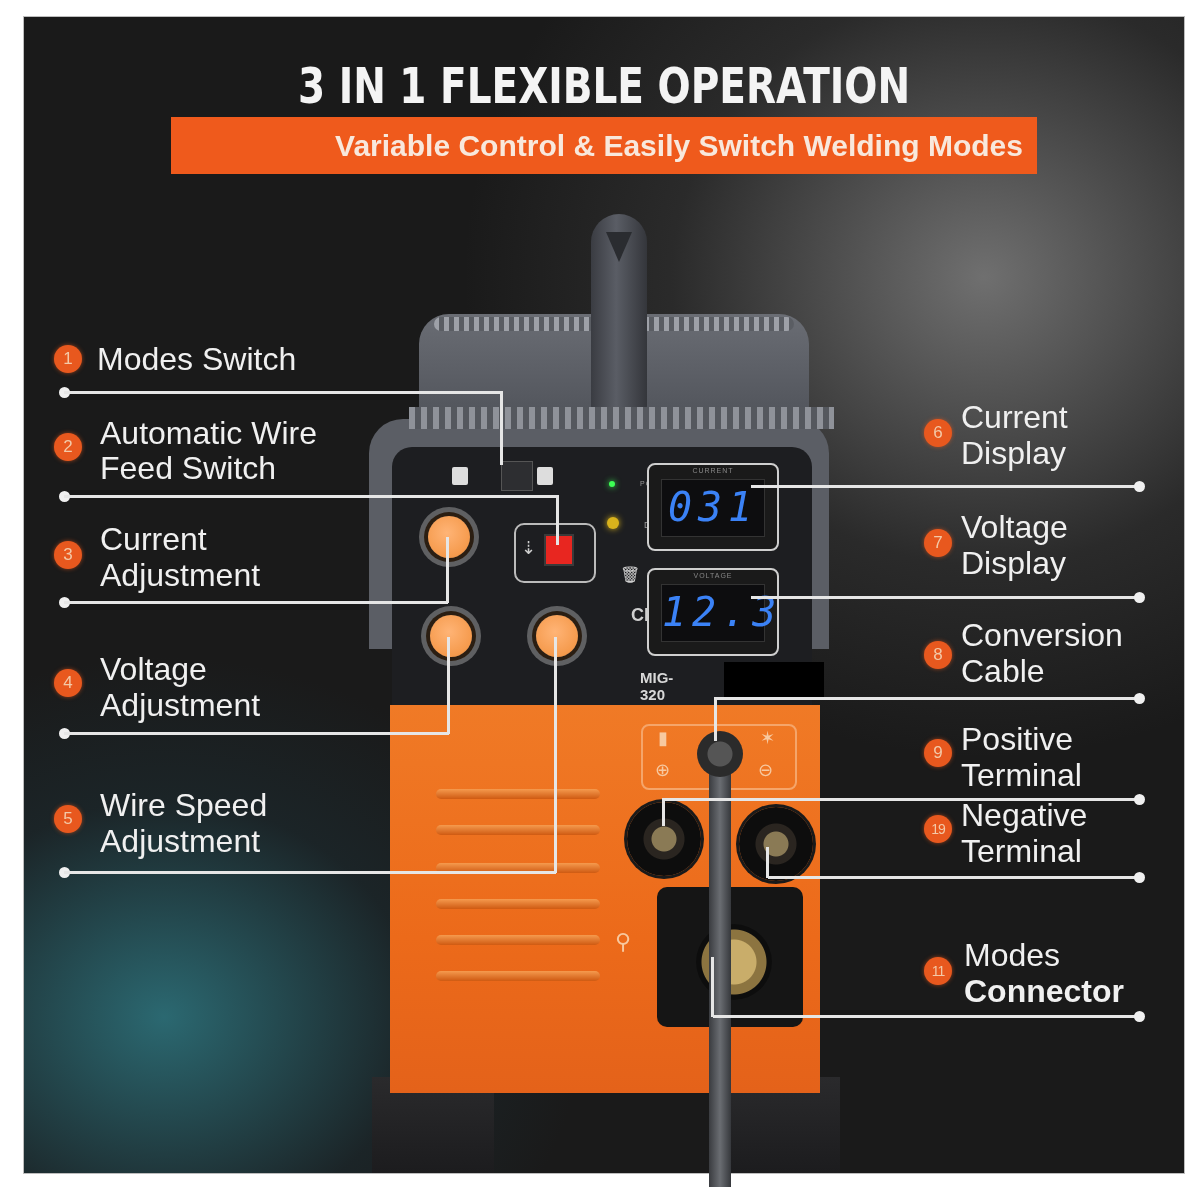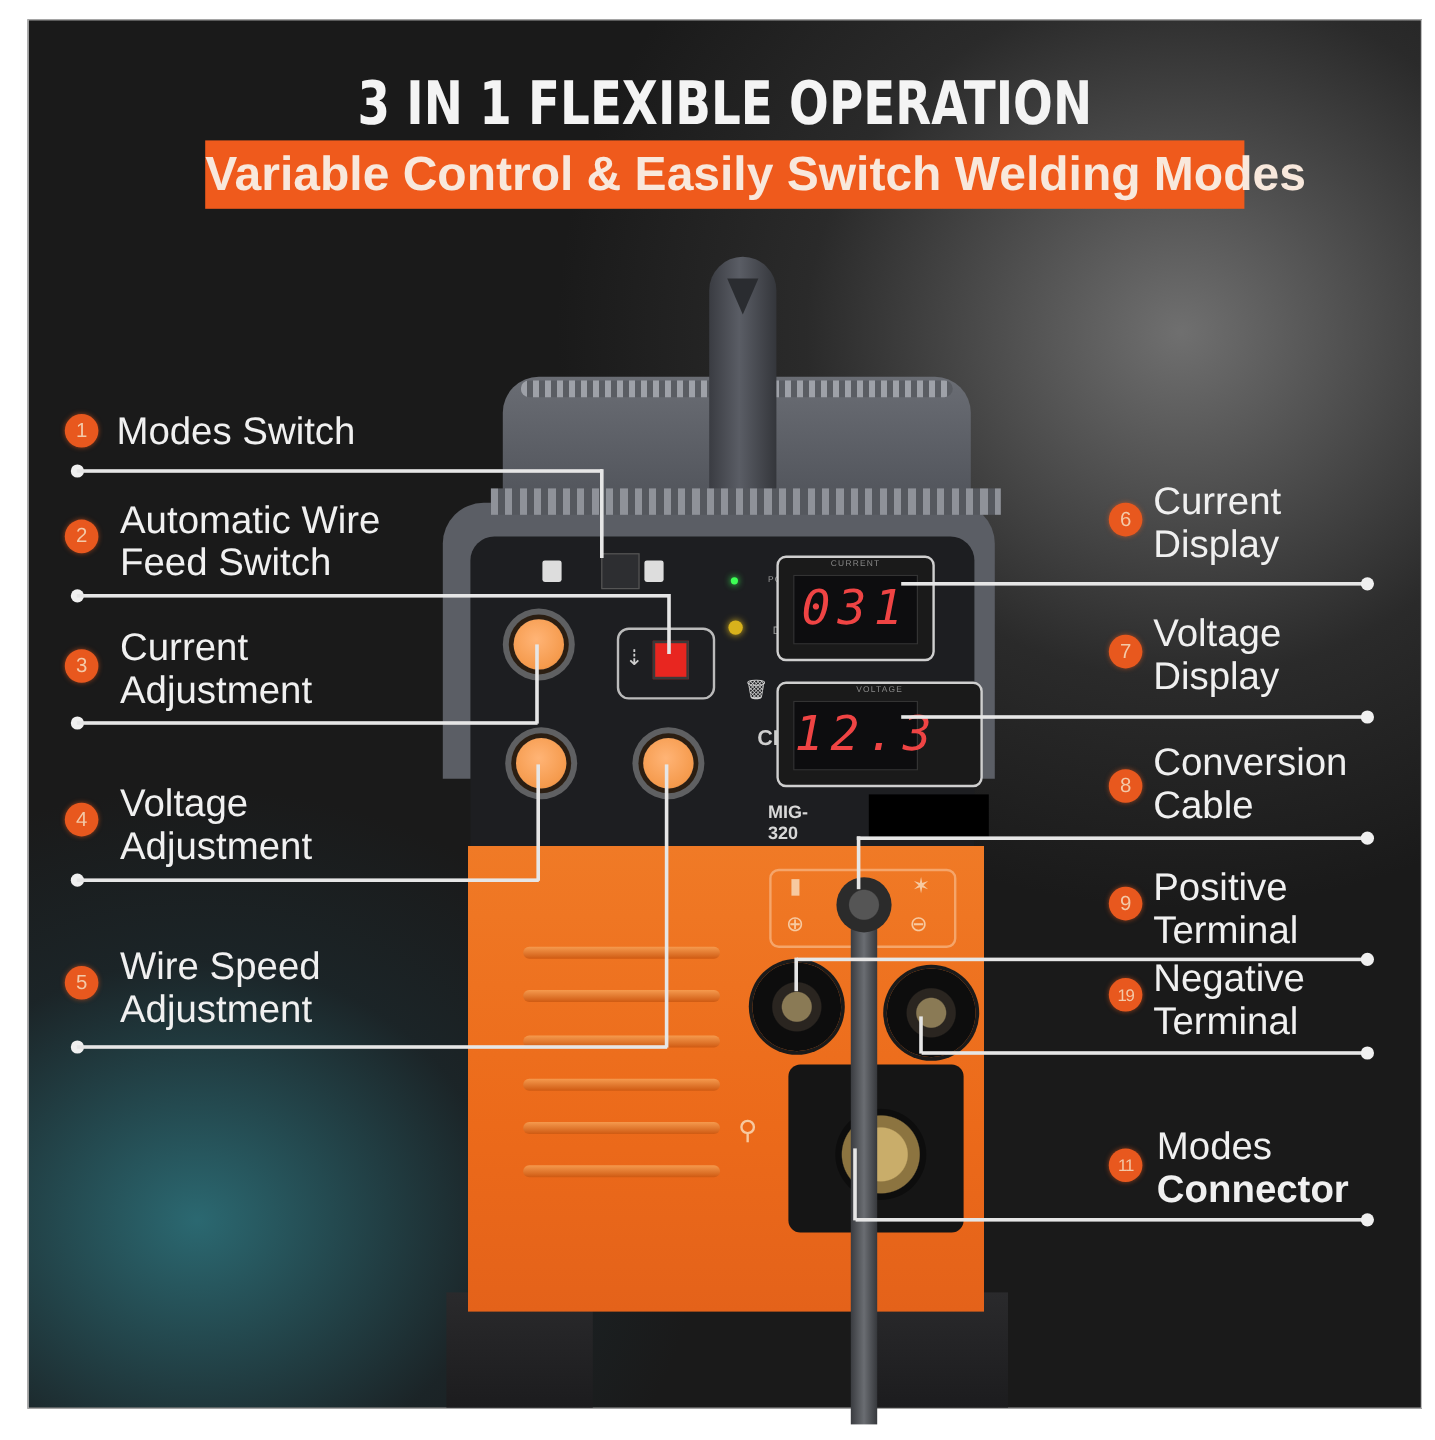--- a/index.html
+++ b/index.html
@@ -15,21 +15,21 @@
   .title {
     position:absolute; left:0; width:1160px; top:40px; text-align:center;
     color:#f4f4f4; font-family:"DejaVu Sans", sans-serif; font-weight:bold;
     font-size:50px; letter-spacing:0px; transform:scaleX(0.78); transform-origin:center;
   }
   .subtitle-bar {
     position:absolute; left:147px; top:100px; width:866px; height:57px; background:#ef5a1c;
   }
   .subtitle-text {
     position:absolute; left:0; top:0; width:1016px; height:57px; line-height:57px;
-    color:#f8e8dc; font-weight:bold; font-size:40px;
+    text-align:center; color:#f8e8dc; font-weight:bold; font-size:30px;
   }
   
   .badge {
     position:absolute; width:28px; height:28px; border-radius:50%;
     background:#e8581e; color:#f3c9a8; font-size:17px; text-align:center; line-height:28px;
     box-shadow:0 0 4px rgba(239,90,28,0.6);
   }
   .badge.two { font-size:14px; letter-spacing:-1px; }
   .label { position:absolute; color:#f0f0f0; font-size:32px; line-height:36px; }
   .hline { position:absolute; height:3px; background:#e6e6e6; }
@@ -40,21 +40,21 @@
   .handle { position:absolute; left:567px; top:197px; width:56px; height:200px; border-radius:28px 28px 8px 8px; background:linear-gradient(90deg,#3a3c42,#5a5d65 45%,#34363b); }
   .handle-v { position:absolute; left:582px; top:215px; width:0; height:0; border-left:13px solid transparent; border-right:13px solid transparent; border-top:30px solid #2a2c30; }
   .top-cover { position:absolute; left:395px; top:297px; width:390px; height:108px; border-radius:30px 30px 6px 6px; background:linear-gradient(180deg,#6a6d74,#50535a); }
   .top-ridge { position:absolute; left:410px; top:300px; width:360px; height:14px; background:repeating-linear-gradient(90deg,#9ea1a8 0 5px,#5a5d63 5px 10px); border-radius:8px; }
   .top-ridge2 { position:absolute; left:385px; top:390px; width:425px; height:22px; background:repeating-linear-gradient(90deg,#8f9299 0 6px,#55585e 6px 12px); }
   .front-frame { position:absolute; left:345px; top:402px; width:460px; height:230px; border-radius:34px 34px 0 0; background:#5b5e65; }
   .panel { position:absolute; left:368px; top:430px; width:420px; height:260px; background:#1d1e21; border-radius:20px 20px 0 0; }
   .knob { position:absolute; width:42px; height:42px; border-radius:50%; background:radial-gradient(circle at 45% 40%, #ffb476, #f59a4c 70%, #d47a30); box-shadow:0 0 0 4px #2b1e12, 0 0 0 9px rgba(220,220,220,0.35); }
   .disp { position:absolute; border:2px solid #cfcfcf; border-radius:8px; background:#1a1a1a; }
   .disp-screen { position:absolute; background:#0d0d0f; border:1px solid #333; }
-  .disp-val { position:absolute; left:0; right:0; top:0; bottom:0; text-align:center; color:#ef4444; font-family:"DejaVu Sans Mono", monospace; font-size:40px; line-height:54px; letter-spacing:6px; font-style:italic; }
+  .disp-val { position:absolute; left:0; right:0; top:0; bottom:0; text-align:center; color:#3b82f6; font-family:"DejaVu Sans Mono", monospace; font-size:40px; line-height:54px; letter-spacing:6px; font-style:italic; }
   .disp-cap { position:absolute; left:0; right:0; top:2px; text-align:center; color:#888; font-size:7px; letter-spacing:1px; }
   .model { position:absolute; left:616px; top:652px; color:#d8d8d8; font-weight:bold; font-size:15px; }
   .black-block { position:absolute; left:700px; top:645px; width:100px; height:38px; background:#000; }
   .orange-body { position:absolute; left:366px; top:688px; width:430px; height:388px; background:linear-gradient(180deg,#f07a26,#ec6a1a 60%,#e4621a); }
   .vent { position:absolute; left:412px; width:164px; height:10px; border-radius:5px; background:linear-gradient(180deg,#f59a4e,#cf5a12); }
   .term-box { position:absolute; left:617px; top:707px; width:152px; height:62px; border:2px solid #f5a56a; border-radius:8px; }
   .socket { position:absolute; width:74px; height:74px; border-radius:50%; background:radial-gradient(circle, #8a7a55 0 12px, #2a2520 13px 20px, #0d0d0d 21px); box-shadow:0 0 0 3px #1a1a1a; }
   .torch-block { position:absolute; left:633px; top:870px; width:146px; height:140px; background:#151515; border-radius:10px; }
   .torch-ring { position:absolute; left:672px; top:907px; width:76px; height:76px; border-radius:50%; background:radial-gradient(circle,#c9ad6a 0 22px,#8c7440 23px 32px,#0d0d0d 33px); }
   .cable { position:absolute; width:22px; background:linear-gradient(90deg,#3a3c40,#6a6d72 50%,#36383c); }
@@ -108,21 +108,21 @@
 
     <div style="position:absolute;left:596px;top:548px;color:#cfcfcf;font-size:16px;">🗑</div>
     <div class="ce">CE</div>
 
     <div class="disp" style="left:623px;top:446px;width:128px;height:84px;">
       <div class="disp-cap">CURRENT</div>
       <div class="disp-screen" style="left:12px;top:14px;width:102px;height:56px;">
         <div class="disp-val">031</div>
       </div>
     </div>
-    <div class="disp" style="left:623px;top:551px;width:128px;height:84px;padding-left:40px;">
+    <div class="disp" style="left:623px;top:551px;width:128px;height:84px;">
       <div class="disp-cap">VOLTAGE</div>
       <div class="disp-screen" style="left:12px;top:14px;width:102px;height:56px;">
         <div class="disp-val">12.3</div>
       </div>
     </div>
 
     <div class="model">MIG-320</div>
     <div class="black-block"></div>
 
     <div class="feet" style="left:348px;width:122px;"></div>

